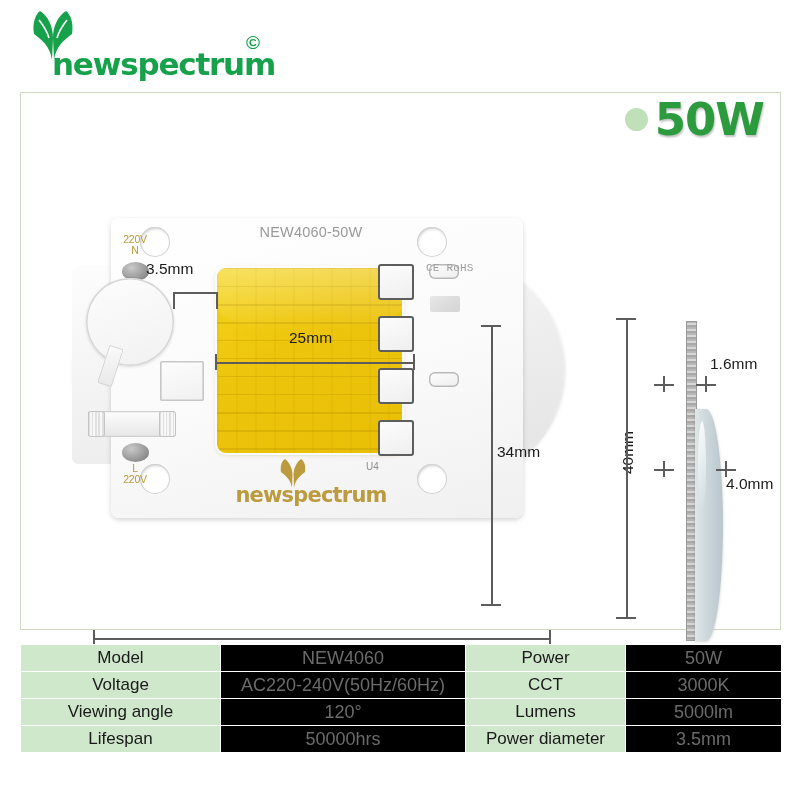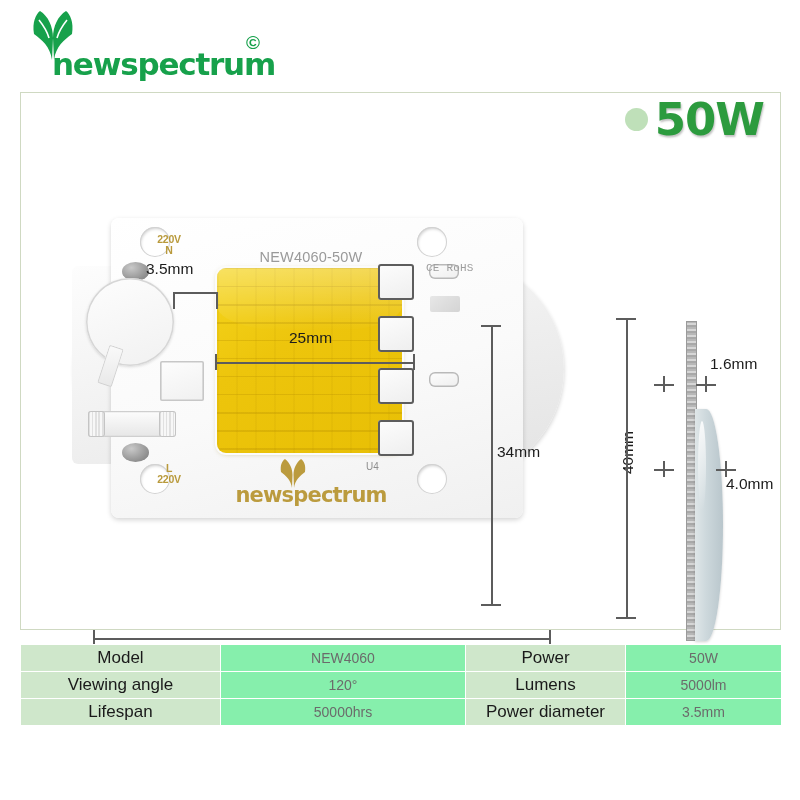--- a/index.html
+++ b/index.html
@@ -75,22 +75,22 @@
   #hole-br{left:351px;top:258px;}
 
   .solder-pad{
     position:absolute;width:27px;height:19px;border-radius:50%;
     background:radial-gradient(ellipse at 35% 30%,#c9c9c9,#8f8f8f 70%,#7a7a7a);
   }
   #pad-n{left:56px;top:56px;}
   #pad-l{left:56px;top:237px;}
 
   .ac-label{
-    position:absolute;font-size:10.5px;color:#b99a3c;font-weight:bold;
-    text-align:center;width:46px;line-height:1.05;letter-spacing:-.2px;padding-left:34px;
+    position:absolute;font-size:10.5px;color:#b99a3c;font-weight:normal;
+    text-align:center;width:46px;line-height:1.05;letter-spacing:-.2px;
   }
   #ac-n-label{left:46px;top:28px;}
   #ac-l-label{left:46px;top:257px;}
 
   
   #cob{
     position:absolute;left:151px;top:62px;width:185px;height:185px;
     border-radius:9px;
     background:
       repeating-linear-gradient(to bottom,rgba(180,140,0,.30) 0 1.5px,rgba(0,0,0,0) 1.5px 18px),
@@ -150,21 +150,21 @@
   }
   #smd-1{top:58px;} #smd-3{top:166px;}
   #smd-2{
     position:absolute;left:364px;top:90px;width:30px;height:16px;border-radius:2px;
     background:linear-gradient(140deg,#e7e7e7,#d4d4d4);
   }
 
   
   #board-model-text{
     position:absolute;left:150px;top:18px;width:190px;text-align:center;
-    font-size:14.5px;color:#9a9a9a;letter-spacing:.2px;margin-top:25px;
+    font-size:14.5px;color:#9a9a9a;letter-spacing:.2px;
   }
   #ce-rohs-text{
     position:absolute;left:360px;top:56px;font-size:11px;color:#9d9d9d;letter-spacing:.2px;font-family:Liberation Mono, monospace;
   }
   #board-logo{position:absolute;left:150px;top:255px;width:190px;height:52px;}
   #board-logo-leaf{position:absolute;left:62px;top:-2px;width:30px;height:30px;}
   #board-logo-word{
     position:absolute;left:0;top:22px;width:190px;text-align:center;
     font-size:21px;font-weight:bold;color:#bb9b3e;letter-spacing:-.8px;
     font-family:"DejaVu Sans",sans-serif;
@@ -234,21 +234,21 @@
   
   #spec-table{
     position:absolute;left:20px;top:632px;width:761px;
     border-collapse:collapse;table-layout:fixed;margin-top:12px;
   }
   #spec-table td{
     height:27px;padding:0 4px;text-align:center;
     border:1px solid #ffffff;box-sizing:border-box;
   }
   td.k{background:#cfe7cb;color:#1a1a1a;font-size:17px;}
-  td.v{background:#86efac;color:#6b6b6b;font-size:14px;}
+  td.v{background:#000000;color:#6b6b6b;font-size:18px;}
   col.c1{width:200px;} col.c2{width:245px;} col.c3{width:160px;} col.c4{width:156px;}
 </style>
 </head>
 <body>
 
 <div id="brand-header">
   <div id="brand-leaf">
     <svg viewBox="0 0 46 52" width="46" height="52">
       <path d="M22 50 C20 36 12 30 4 24 C2 12 6 4 10 1 C18 6 23 16 23 28 Z" fill="#17a14b"></path>
       <path d="M24 50 C26 36 34 30 42 24 C44 12 40 4 36 1 C28 6 23 16 23 28 Z" fill="#17a14b"></path>
@@ -376,20 +376,26 @@
       <col class="c4">
     </colgroup>
   <tbody id="spec-body">
       <tr>
         <td class="k">Model</td>
         <td class="v">NEW4060</td>
         <td class="k">Power</td>
         <td class="v">50W</td>
       </tr>
       <tr>
+        <td class="k">Voltage</td>
+        <td class="v">AC220-240V(50Hz/60Hz)</td>
+        <td class="k">CCT</td>
+        <td class="v">3000K</td>
+      </tr>
+      <tr>
         <td class="k">Viewing angle</td>
         <td class="v">120°</td>
         <td class="k">Lumens</td>
         <td class="v">5000lm</td>
       </tr>
       <tr>
         <td class="k">Lifespan</td>
         <td class="v">50000hrs</td>
         <td class="k">Power diameter</td>
         <td class="v">3.5mm</td>

